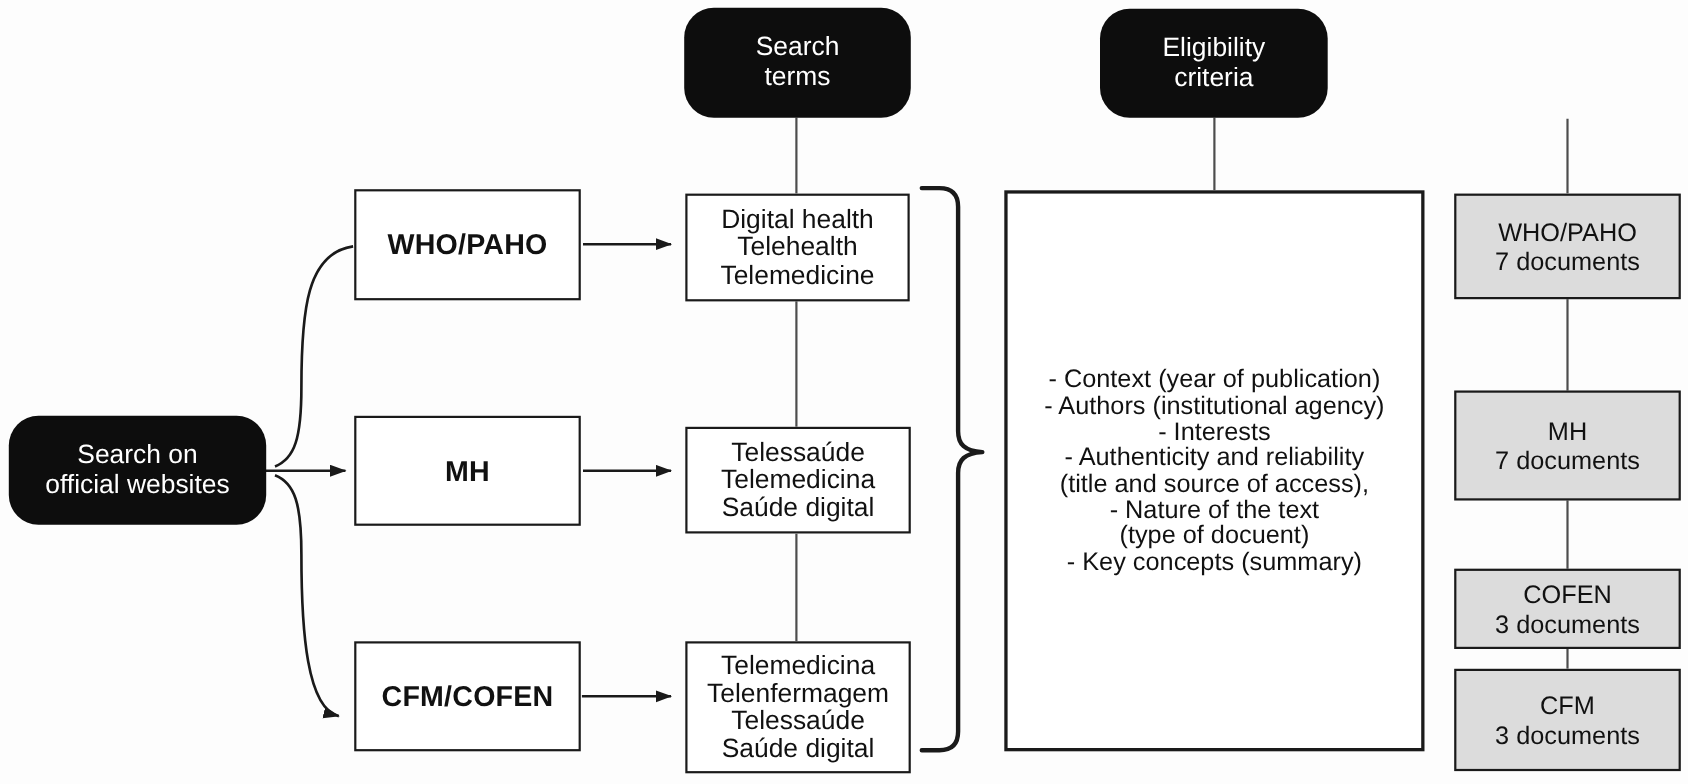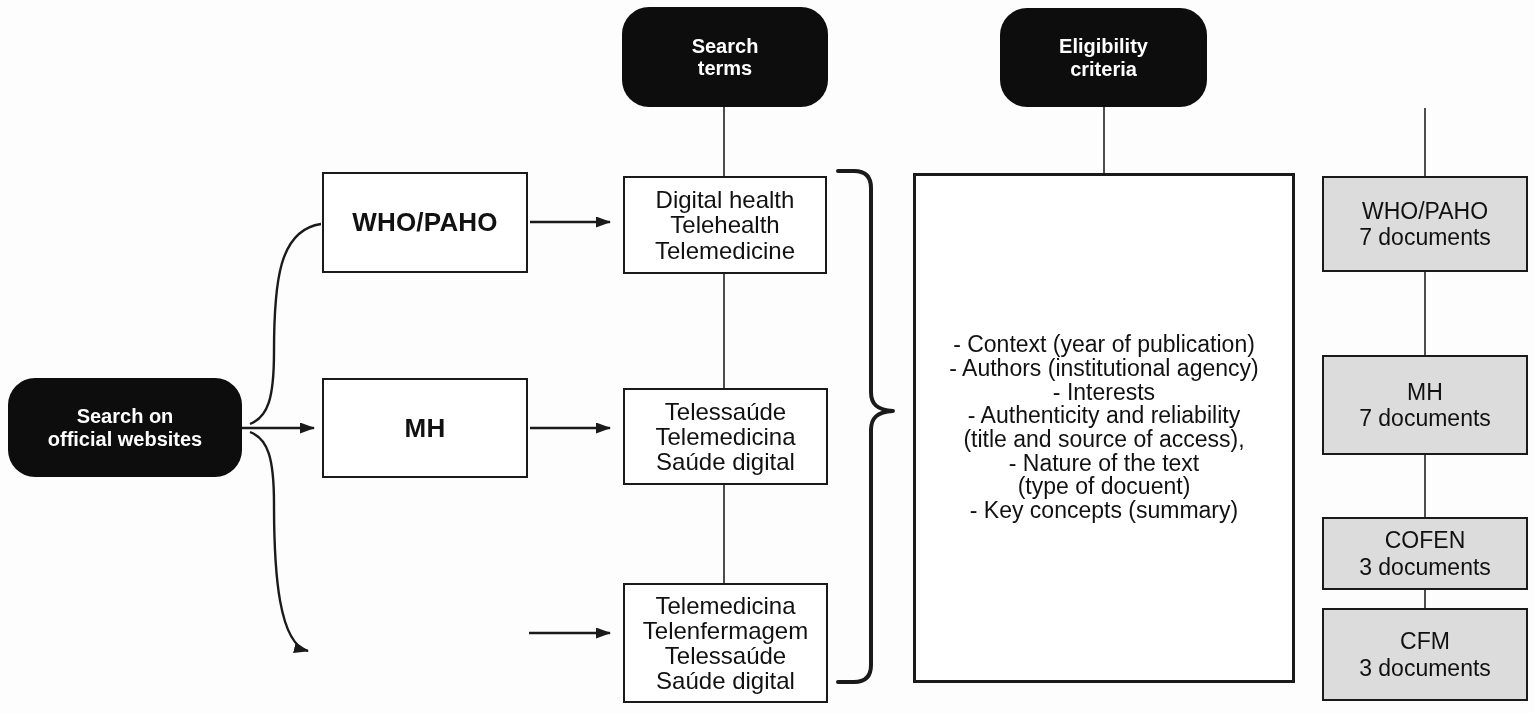--- a/index.html
+++ b/index.html
@@ -14,21 +14,21 @@
   .arrow-line{stroke:var(--border-dark,#1a1a1a);stroke-width:2.4;fill:none;}
   .brace{stroke:var(--border-dark,#1a1a1a);stroke-width:4;fill:none;stroke-linecap:round;stroke-linejoin:round;}
   .arrowhead{fill:var(--border-dark,#1a1a1a);}
   .node{
     position:absolute;z-index:2;box-sizing:border-box;
     display:flex;align-items:center;justify-content:center;
     text-align:center;white-space:pre-line;
   }
   .pill{
     background:var(--node-black,#0d0d0d);color:var(--text-light,#fff);
-    border-radius:27px;font-weight:bold;font-size:20px;line-height:1.12;
+    border-radius:27px;font-weight:normal;font-size:24px;line-height:1.12;
   }
   .white-box{background:#ffffff;border:2.5px solid var(--border-dark,#1a1a1a);}
   .site-box{font-weight:bold;font-size:26px;letter-spacing:0.2px;}
   .terms-box{font-size:24px;line-height:1.05;}
   .elig-box{font-size:23px;line-height:1.03;}
   .gray-box{
     background:var(--node-gray,#dcdcdc);border:2.5px solid var(--border-dark,#1a1a1a);
     font-size:23px;line-height:1.15;flex-direction:column;
   }
 </style>
@@ -71,20 +71,23 @@
   <div class="node pill" style="left:8px;top:378px;width:234px;height:99px;">
     <span>Search on
 official websites</span>
   </div>
 
   <div class="node white-box site-box" style="left:322px;top:172px;width:206px;height:101px;">
     <span>WHO/PAHO</span>
   </div>
   <div class="node white-box site-box" style="left:322px;top:378px;width:206px;height:100px;">
     <span>MH</span>
+  </div>
+  <div class="node white-box site-box" style="left:322px;top:583px;width:206px;height:100px;">
+    <span>CFM/COFEN</span>
   </div>
 
   <div class="node pill" style="left:622px;top:7px;width:206px;height:100px;">
     <span>Search
 terms</span>
   </div>
   <div class="node white-box terms-box" style="left:623px;top:176px;width:204px;height:98px;">
     <span>Digital health
 Telehealth
 Telemedicine</span>

